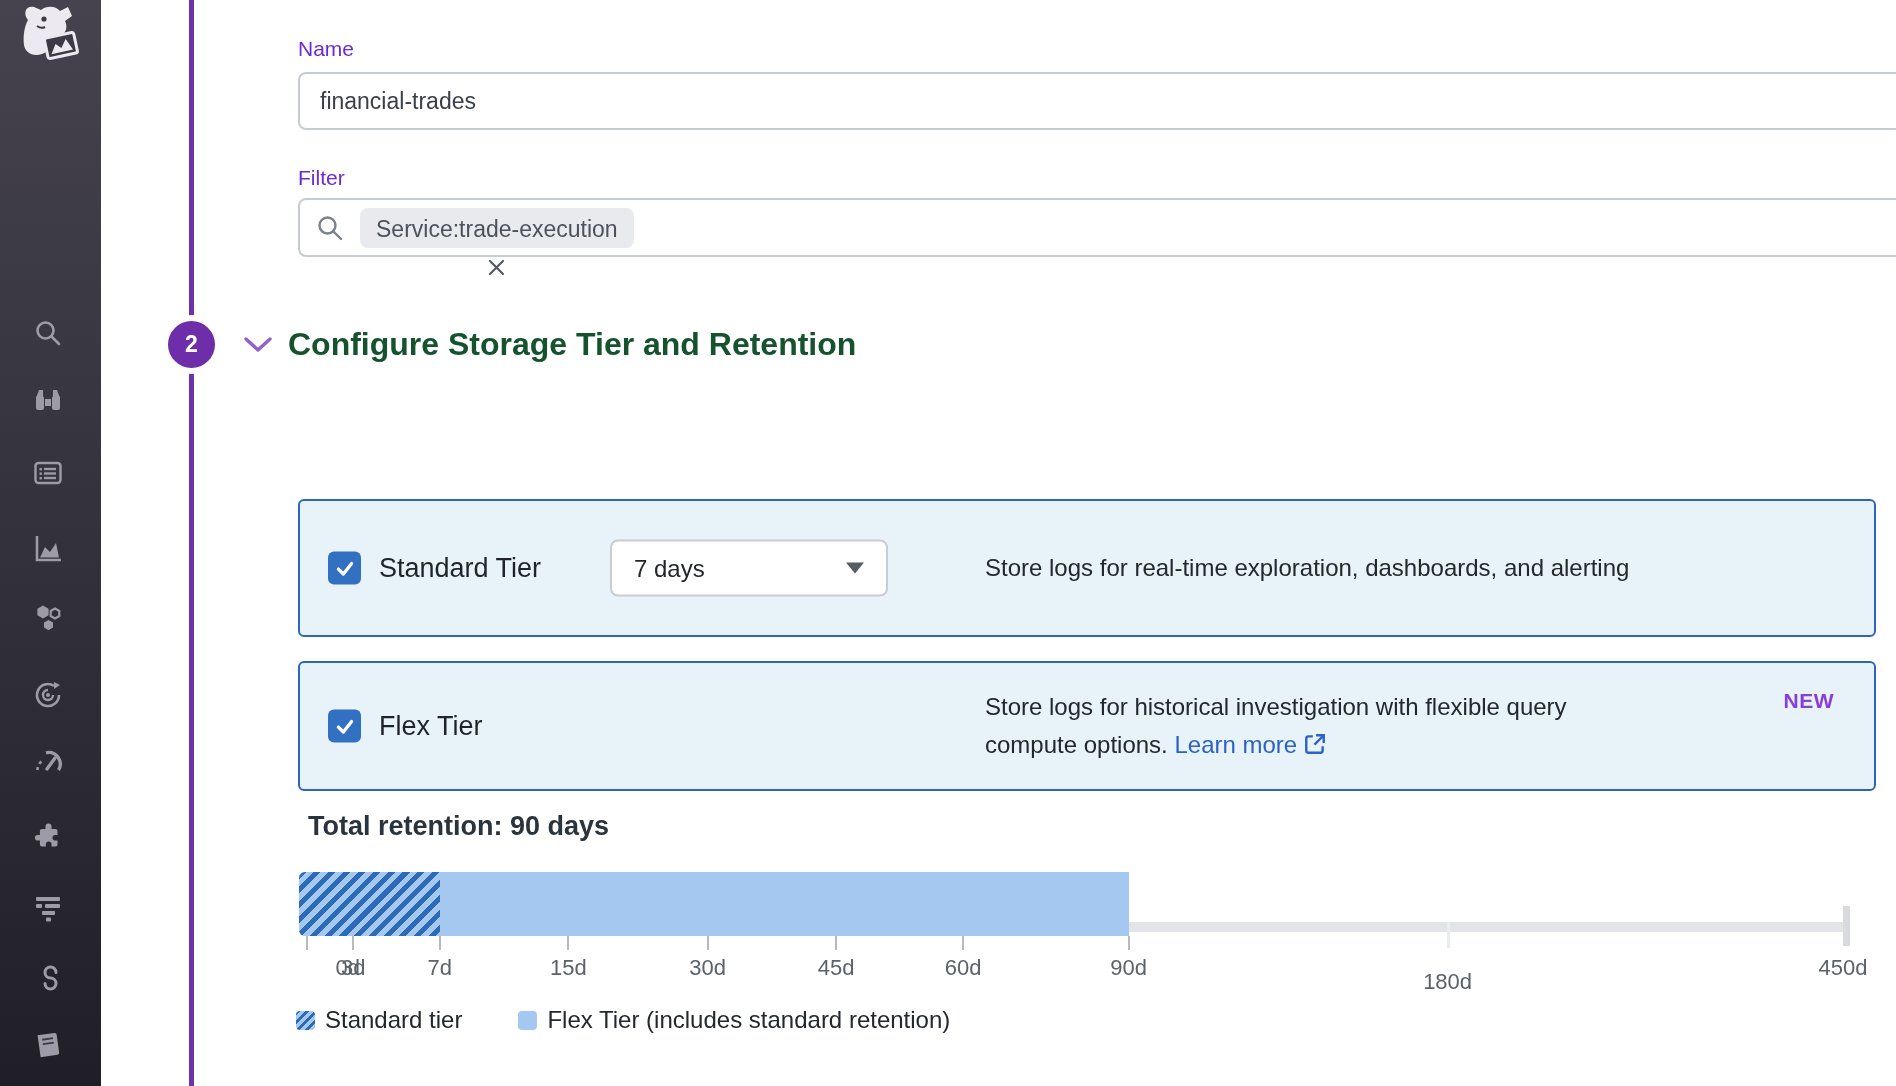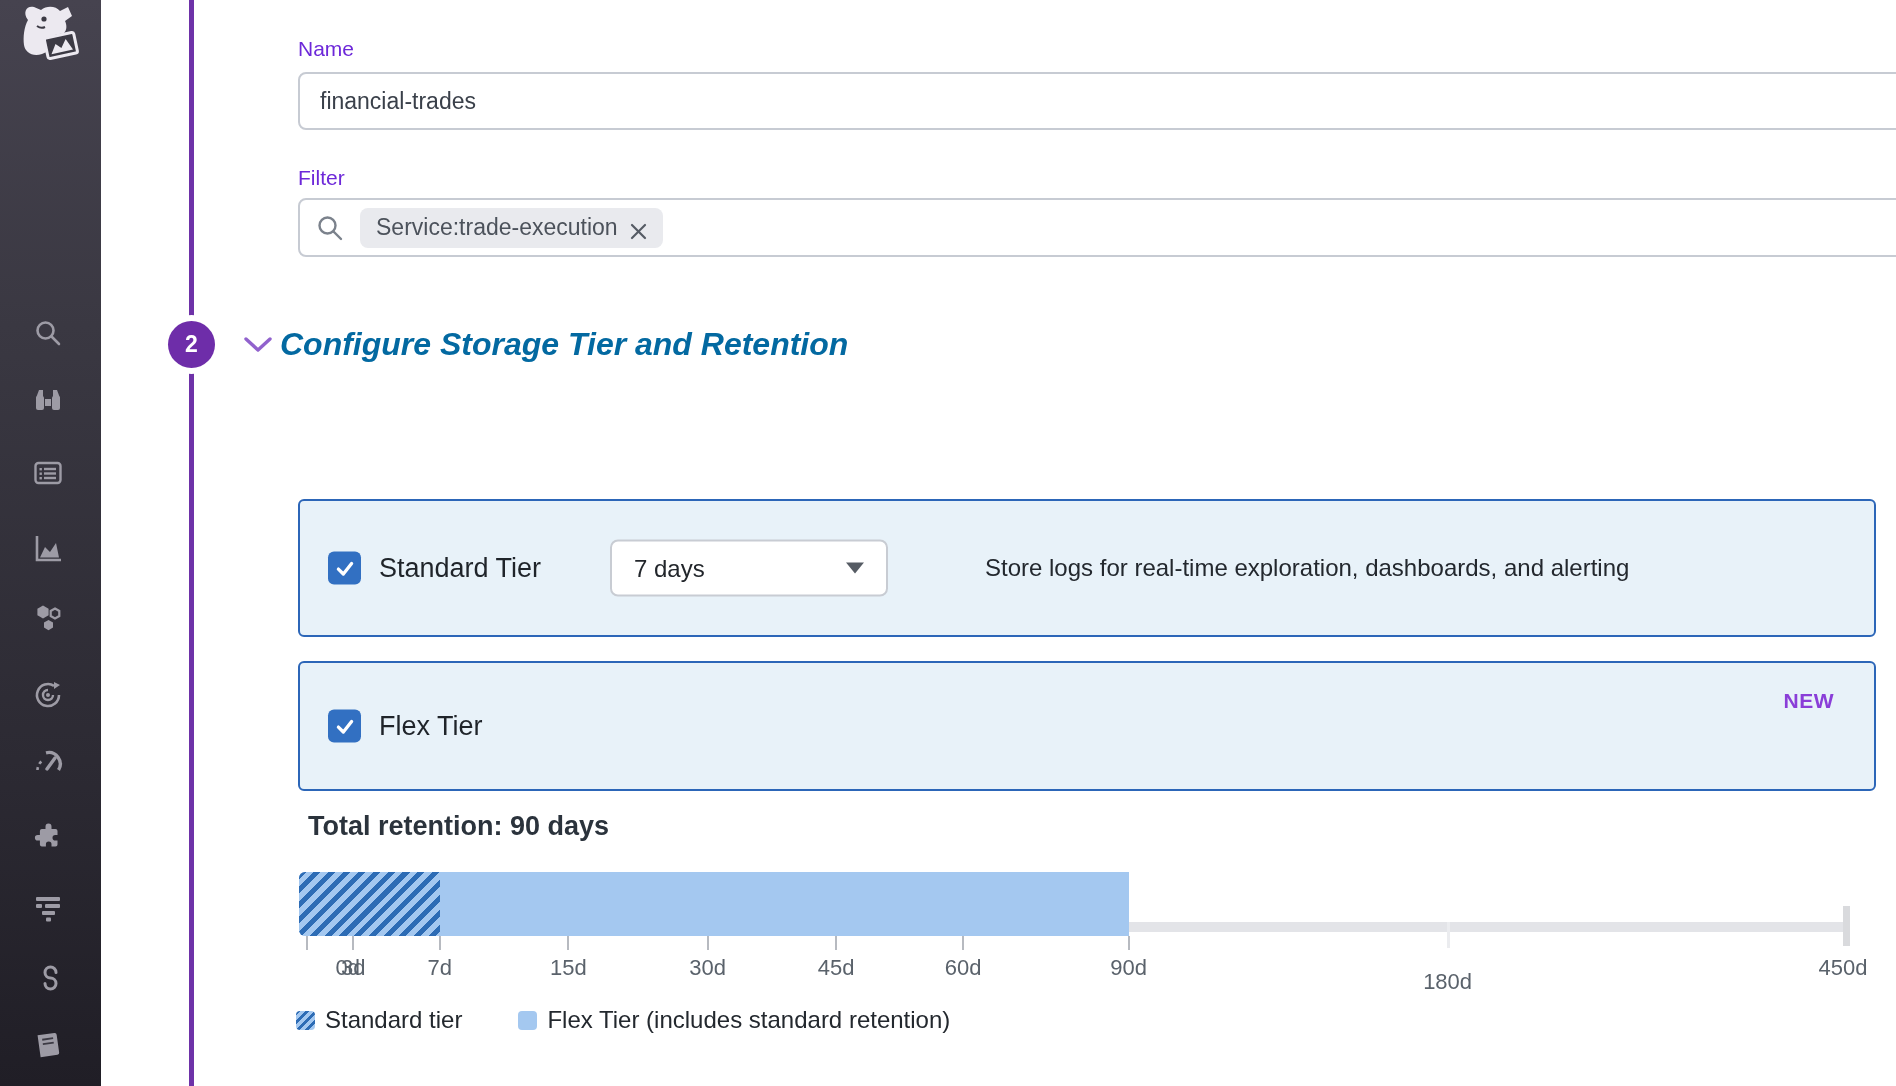--- a/index.html
+++ b/index.html
@@ -27,25 +27,25 @@
   .field-label { position:absolute; left:298px; font-size:21px; color:#6d28d9; }
   .text-input { position:absolute; left:298px; width:1660px; height:58px;
                 border:2px solid #c7cbd3; border-radius:8px; background:#fff;
                 font-size:23px; color:#3a404a; padding:0 20px;
                 font-family:"Liberation Sans","DejaVu Sans",sans-serif; }
   .filter-box { position:absolute; left:298px; top:198px; width:1660px; height:59px;
                 border:2px solid #c7cbd3; border-radius:8px; background:#fff;
                 display:flex; align-items:center; padding:0 16px; cursor:text; }
   .search-ic { width:28px; height:28px; margin-right:16px; flex:0 0 auto; }
   .pill { display:flex; align-items:center; gap:12px; background:#e9eaee; border-radius:8px;
-          height:40px; padding:8px 16px; font-size:23px; color:#4c525b; }
+          height:40px; padding:8px 16px; font-size:23px; color:#4c525b;flex-direction:column; }
   .pill-x { width:17px; height:17px; cursor:pointer; }
 
   
-  .section-title { position:absolute; left:280px; top:326px; font-size:32px; color:#0369a1;font-style:italic; }
+  .section-title { position:absolute; left:288px; top:326px; font-size:32px; color:#14532d; }
   .section-sub   { position:absolute; left:298px; top:439px; font-size:23px; color:#23282e; }
 
   
   .tier-card { position:absolute; left:298px; width:1578px; background:#e8f2f9;
                border:2px solid #2c66b8; border-radius:6px; }
   .card-standard { top:499px; height:138px; }
   .card-flex     { top:661px; height:130px; }
   .cbx { position:absolute; left:28px; top:50%; transform:translateY(-50%);
          width:33px; height:33px; background:#3270c2; border-radius:6px;
          display:flex; align-items:center; justify-content:center; cursor:pointer; }
@@ -238,20 +238,30 @@
     <div class="tier-desc" style="width:720px">Store logs for real-time exploration, dashboards, and alerting</div>
   </div>
 
   <div class="tier-card card-flex">
     <span class="cbx">
       <svg viewBox="0 0 20 20" width="22" height="22">
           <polyline points="4,10.5 8.5,15 16,5.5" fill="none" stroke="#fff" stroke-width="3" stroke-linecap="round" stroke-linejoin="round"></polyline>
         </svg>
     </span>
     <span class="tier-label">Flex Tier</span>
+    <div class="tier-desc" style="width:680px">
+      <span>Store logs for historical investigation with flexible query compute options.</span>
+      <span class="lm">Learn more</span><span class="ext-ic">
+        <svg viewBox="0 0 22 22">
+            <path d="M9 4 H5 a2 2 0 0 0 -2 2 v11 a2 2 0 0 0 2 2 h11 a2 2 0 0 0 2 -2 v-4" fill="none" stroke="#2d62c4" stroke-width="2.2"></path>
+            <polyline points="12,3 19,3 19,10" fill="none" stroke="#2d62c4" stroke-width="2.2"></polyline>
+            <line x1="19" y1="3" x2="10.5" y2="11.5" stroke="#2d62c4" stroke-width="2.2"></line>
+          </svg>
+      </span>
+    </div>
     <span class="new-badge">NEW</span>
   </div>
 
   <div class="total-ret">Total retention: 90 days</div>
 
   <div class="bar-wrap">
     <div class="bar-flex" style="width: 53.6%;"></div>
     <div class="bar-hatch" style="width: 9.1%;"></div>
     <div class="bar-track" style="left: 53.6%; right: 0px;"></div>
     <div>

